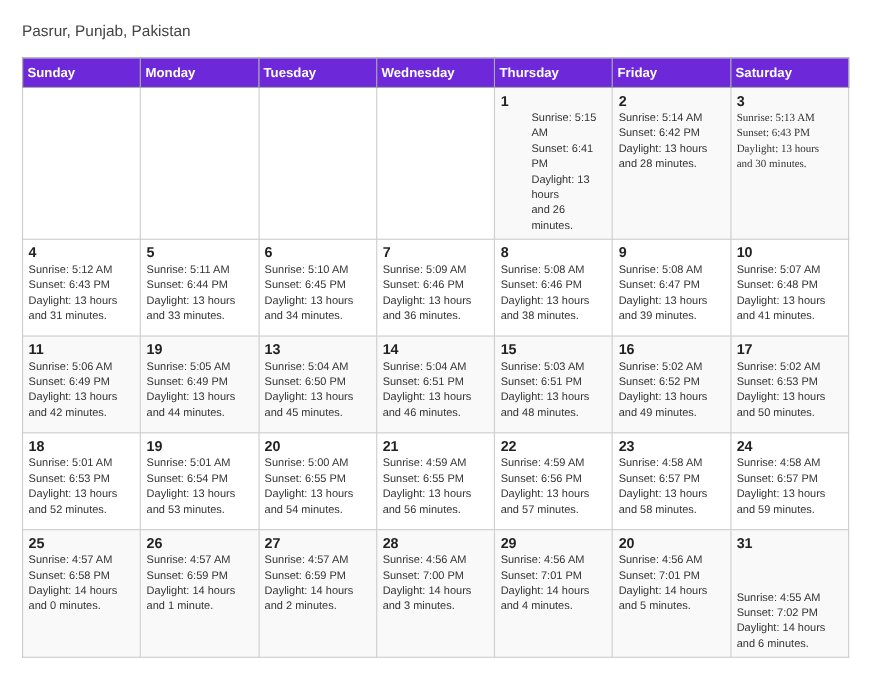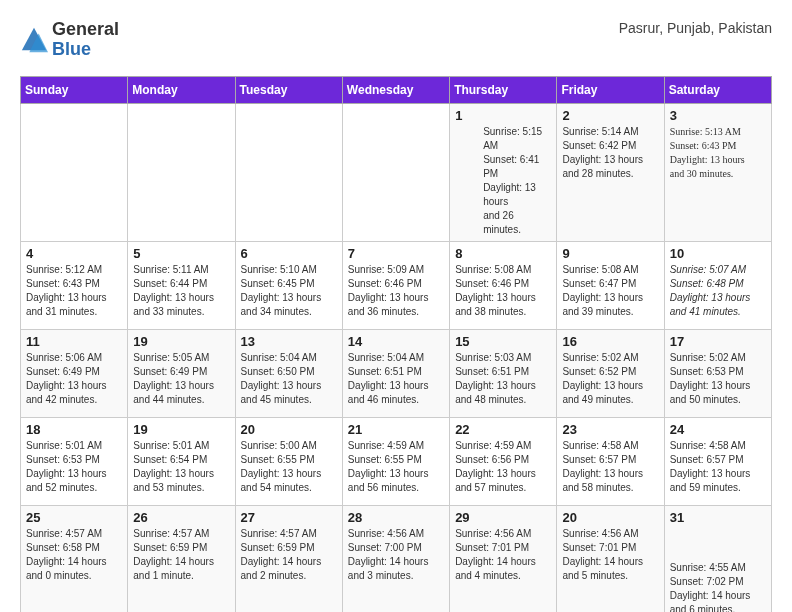--- a/index.html
+++ b/index.html
@@ -85,30 +85,20 @@
       color: #333;
     }
     .empty-cell {
       background: #fff !important;
     }
   </style>
 </head>
 <body>
 
 <div class="header">
-  <div class="logo">
-    <svg class="logo-icon" viewBox="0 0 30 30">
-      <polygon points="15,2 28,26 2,26" fill="#1a6bb5" opacity="0.85"></polygon>
-      <polygon points="20,8 30,28 10,28" fill="#2b8fd4" opacity="0.7"></polygon>
-    </svg>
-    <div class="logo-text">
-      <span class="logo-general">General</span>
-      <span class="logo-blue">Blue</span>
-    </div>
-  </div>
   <div class="title-block">
     <div class="location">Pasrur, Punjab, Pakistan</div>
   </div>
 </div>
 
 <table>
   <thead>
     <tr>
     <th>Sunday</th>
         <th>Monday</th>
@@ -185,21 +175,21 @@
         </td>
         <td>
           <span class="day-num">9</span>
           <div class="cell-text" style="white-space: pre-line;">Sunrise: 5:08 AM
 Sunset: 6:47 PM
 Daylight: 13 hours
 and 39 minutes.</div>
         </td>
         <td>
           <span class="day-num">10</span>
-          <div class="cell-text" style="white-space: pre-line; font-style: italic;">Sunrise: 5:07 AM
+          <div class="cell-text" style="white-space: pre-line;">Sunrise: 5:07 AM
 Sunset: 6:48 PM
 Daylight: 13 hours
 and 41 minutes.</div>
         </td>
       </tr>
       <tr>
         <td>
           <span class="day-num">11</span>
           <div class="cell-text" style="white-space: pre-line;">Sunrise: 5:06 AM
 Sunset: 6:49 PM

